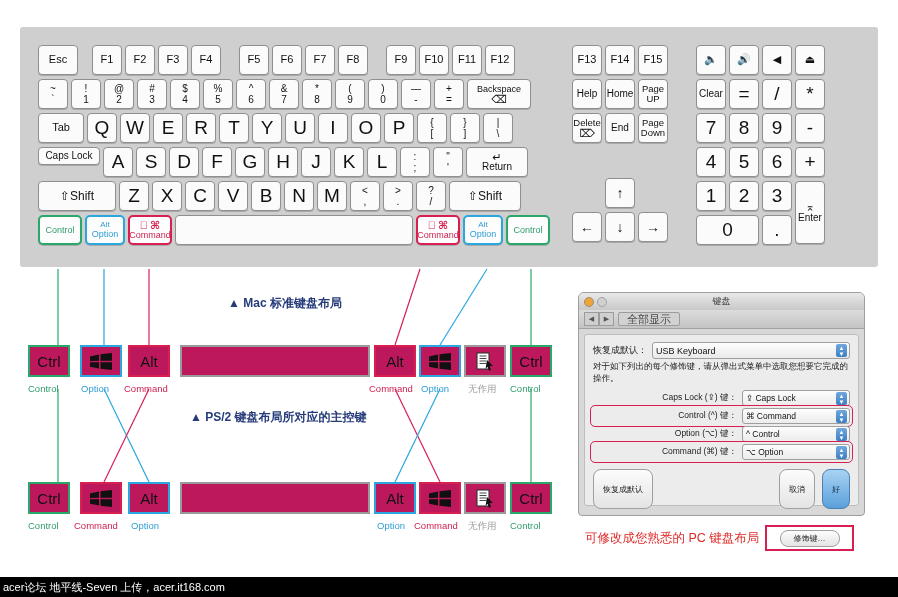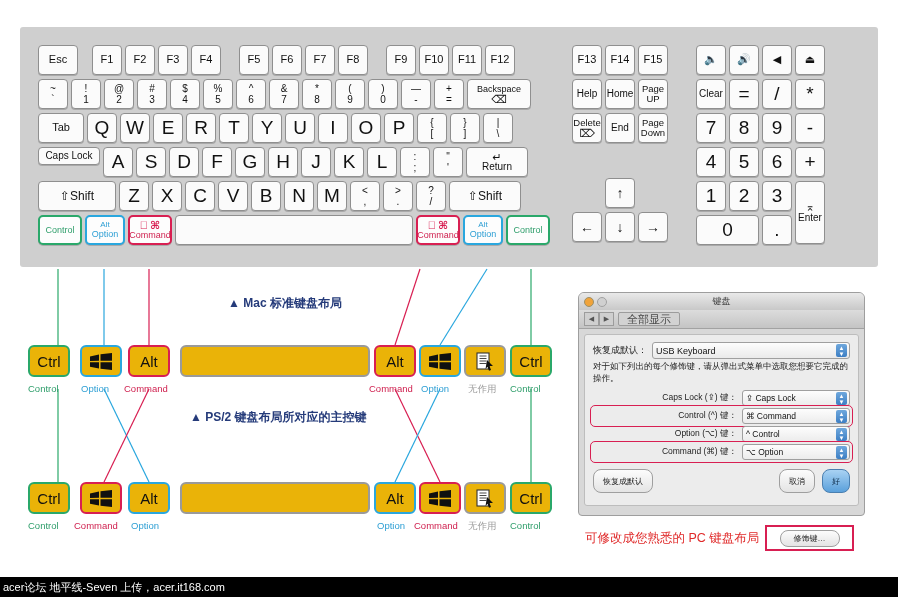--- a/index.html
+++ b/index.html
@@ -30,21 +30,21 @@
   .m-green{border-color:#2aa86a;color:#2f9e6b;}
   .m-blue{border-color:#2aa7de;color:#2e9fd4;}
   .m-red{border-color:#d81f52;color:#cf1f4e;}
 
   .cmdicon{display:flex;align-items:center;justify-content:center;gap:2px;line-height:10px;}
   .apple{color:#d81f52;font-size:11px;}
   .cmdglyph{color:#d81f52;font-size:11px;font-weight:bold;}
 
   
   #diagram{position:absolute;left:0;top:267px;width:898px;height:310px;}
-  .dkey{position:absolute;background:#eab308;border:2px solid #9a9a9a;border-radius:6px;
+  .dkey{position:absolute;background:#be185d;border:2px solid #9a9a9a;border-radius:0;
         box-sizing:border-box;display:flex;align-items:center;justify-content:center;
         font-size:15px;color:#111;}
   .dlabel{position:absolute;font-size:9.5px;white-space:nowrap;}
   .g-b{border-color:#2aa86a;} .b-b{border-color:#2aa7de;} .r-b{border-color:#d81f52;}
   .g-t{color:#2f9e6b;} .b-t{color:#2e9fd4;} .r-t{color:#cf1f4e;} .n-t{color:#9a9a9a;}
   .caption{position:absolute;font-size:12px;color:#253b7a;white-space:nowrap;font-weight:bold;}
 
   
   #dialog{position:absolute;left:578px;top:292px;width:285px;height:222px;
           background:#d8d8d8;border:1px solid #9e9e9e;border-radius:6px 6px 4px 4px;overflow:hidden;}
@@ -73,21 +73,21 @@
            font-size:6px;display:flex;flex-direction:column;align-items:center;justify-content:center;line-height:6px;}
   .desc{font-size:8.5px;color:#222;line-height:12px;margin:1px 0 6px;}
   .modrow{display:flex;align-items:center;justify-content:flex-end;gap:5px;
           font-size:8.5px;color:#222;margin:2px 0;position:relative;}
   .modrow .lbl{width:98px;text-align:right;}
   .modpop{width:100px;height:14px;background:linear-gradient(#fdfdfd,#ececec);
           border:1px solid #9f9f9f;border-radius:3px;font-size:8.5px;
           display:flex;align-items:center;padding:0 3px;position:relative;color:#111;}
   .hl{outline:1.5px solid #d81f52;outline-offset:2px;border-radius:2px;}
   .dlg-btns{display:flex;align-items:center;justify-content:space-between;margin-top:9px;}
-  .pill{height:14px;padding:4px 9px;border:1px solid #9f9f9f;border-radius:8px;
+  .pill{height:14px;padding:12px 9px;border:1px solid #9f9f9f;border-radius:8px;
         background:linear-gradient(#fcfcfc,#e4e4e4);font-size:8px;color:#222;
         display:flex;align-items:center;justify-content:center;}
   .pill.primary{background:linear-gradient(#a9d2f3,#5aa0db);border-color:#4a7fb0;color:#0c2b48;}
   .note{position:absolute;left:585px;top:530px;font-size:12.5px;color:#e02a2a;white-space:nowrap;}
   .mod-btn{position:absolute;left:765px;top:525px;width:85px;height:22px;
            border:2px solid #d81f52;display:flex;align-items:center;justify-content:center;}
   .mod-btn .pill{height:15px;padding:0 13px;}
 
   
   #footer{position:absolute;left:0;top:577px;width:898px;height:20px;background:#000;

